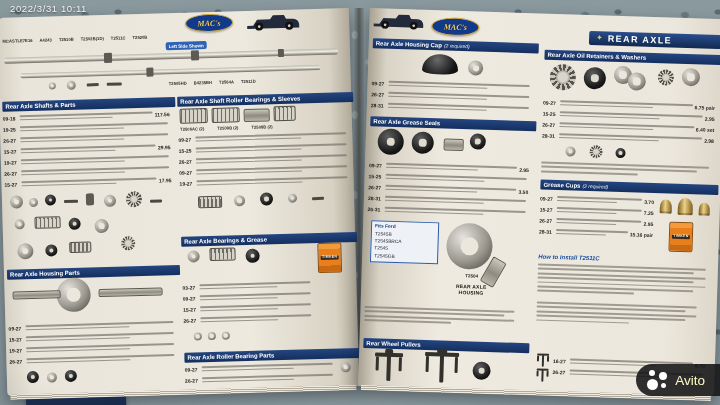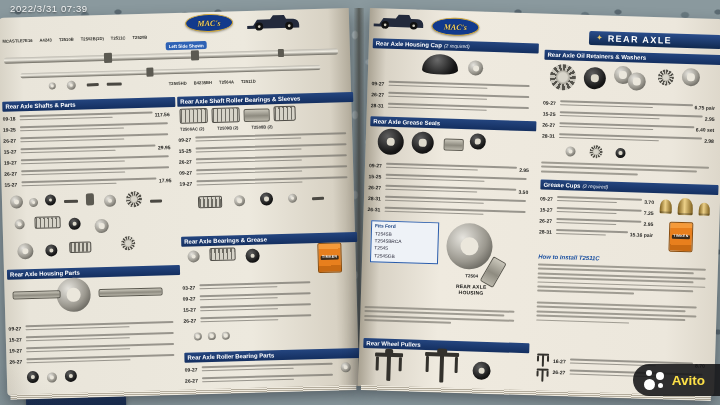--- a/index.html
+++ b/index.html
@@ -91,21 +91,21 @@
   .car{position:absolute;}
   
   .vignette{position:absolute;inset:0;pointer-events:none;
     background:radial-gradient(130% 120% at 50% 42%,rgba(255,255,255,0) 55%,rgba(12,18,28,.3) 100%);}
   .timestamp{position:absolute;left:10px;top:3px;color:rgba(255,255,255,.92);
     font-size:9.5px;letter-spacing:.6px;text-shadow:0 1px 2px rgba(0,0,0,.55);}
   .wm{position:absolute;right:0;bottom:9px;height:32px;background:rgba(20,20,23,.88);
     border-radius:17px 0 0 17px;display:flex;align-items:center;gap:7px;padding:0 15px 0 11px;}
   .wm .logo{position:relative;width:21px;height:21px;}
   .wm .logo i{position:absolute;border-radius:50%;background:#fff;}
-  .wm .name{color:#fde047;font-weight:bold;font-size:13.5px;}
+  .wm .name{color:#fef9c3;font-weight:normal;font-size:13.5px;}
 </style>
 </head>
 <body>
 
 <div class="frame">
   <div class="fabric"></div>
   <div class="notebook"></div>
 
   <div class="book">
 
@@ -686,21 +686,21 @@
               <i class="l1"></i>
               <i class="l2"></i>
             </span>
           <span class="price"></span>
         </div>
         </div>
     </div>
   </div>
 
   <div class="vignette"></div>
-  <div class="timestamp">2022/3/31 07:39</div>
+  <div class="timestamp">2022/3/31 10:11</div>
   <div class="wm">
     <span class="logo">
       <i style="left:0;top:9px;width:11px;height:11px;"></i>
       <i style="left:2px;top:0;width:6px;height:6px;"></i>
       <i style="left:12px;top:2px;width:8px;height:8px;"></i>
       <i style="left:14px;top:13px;width:5px;height:5px;"></i>
     </span>
     <span class="name">Avito</span>
   </div>
 </div>

